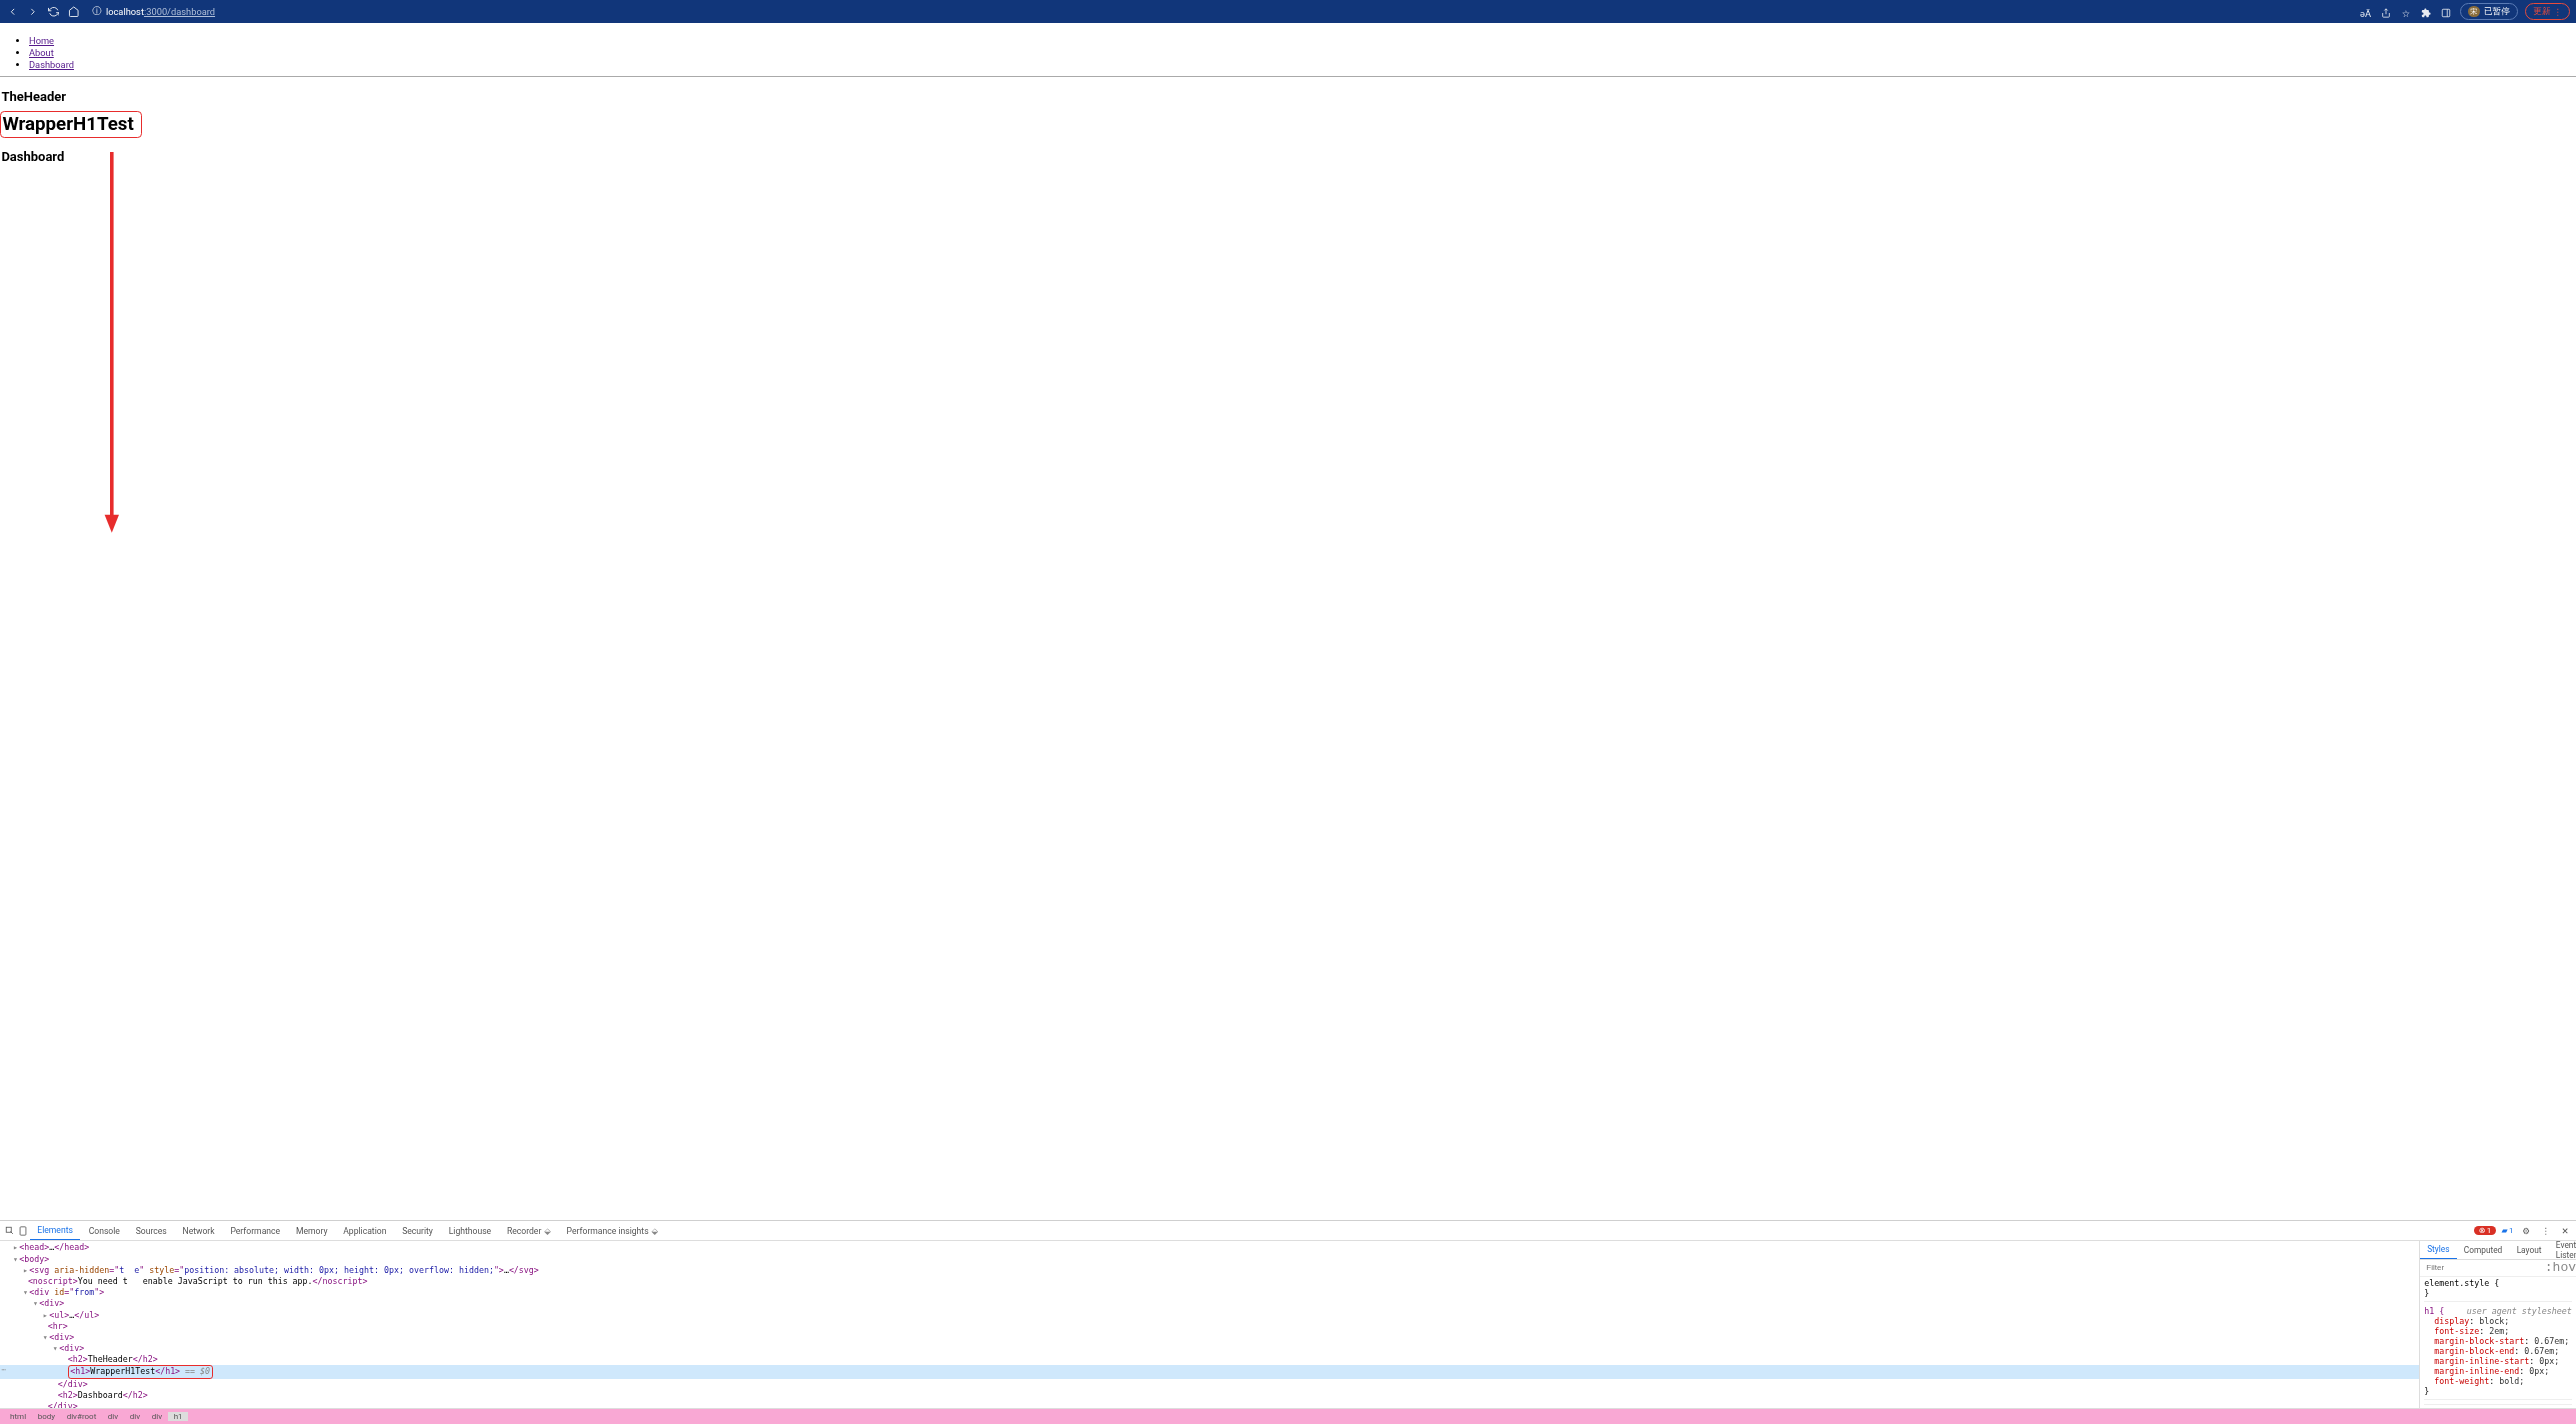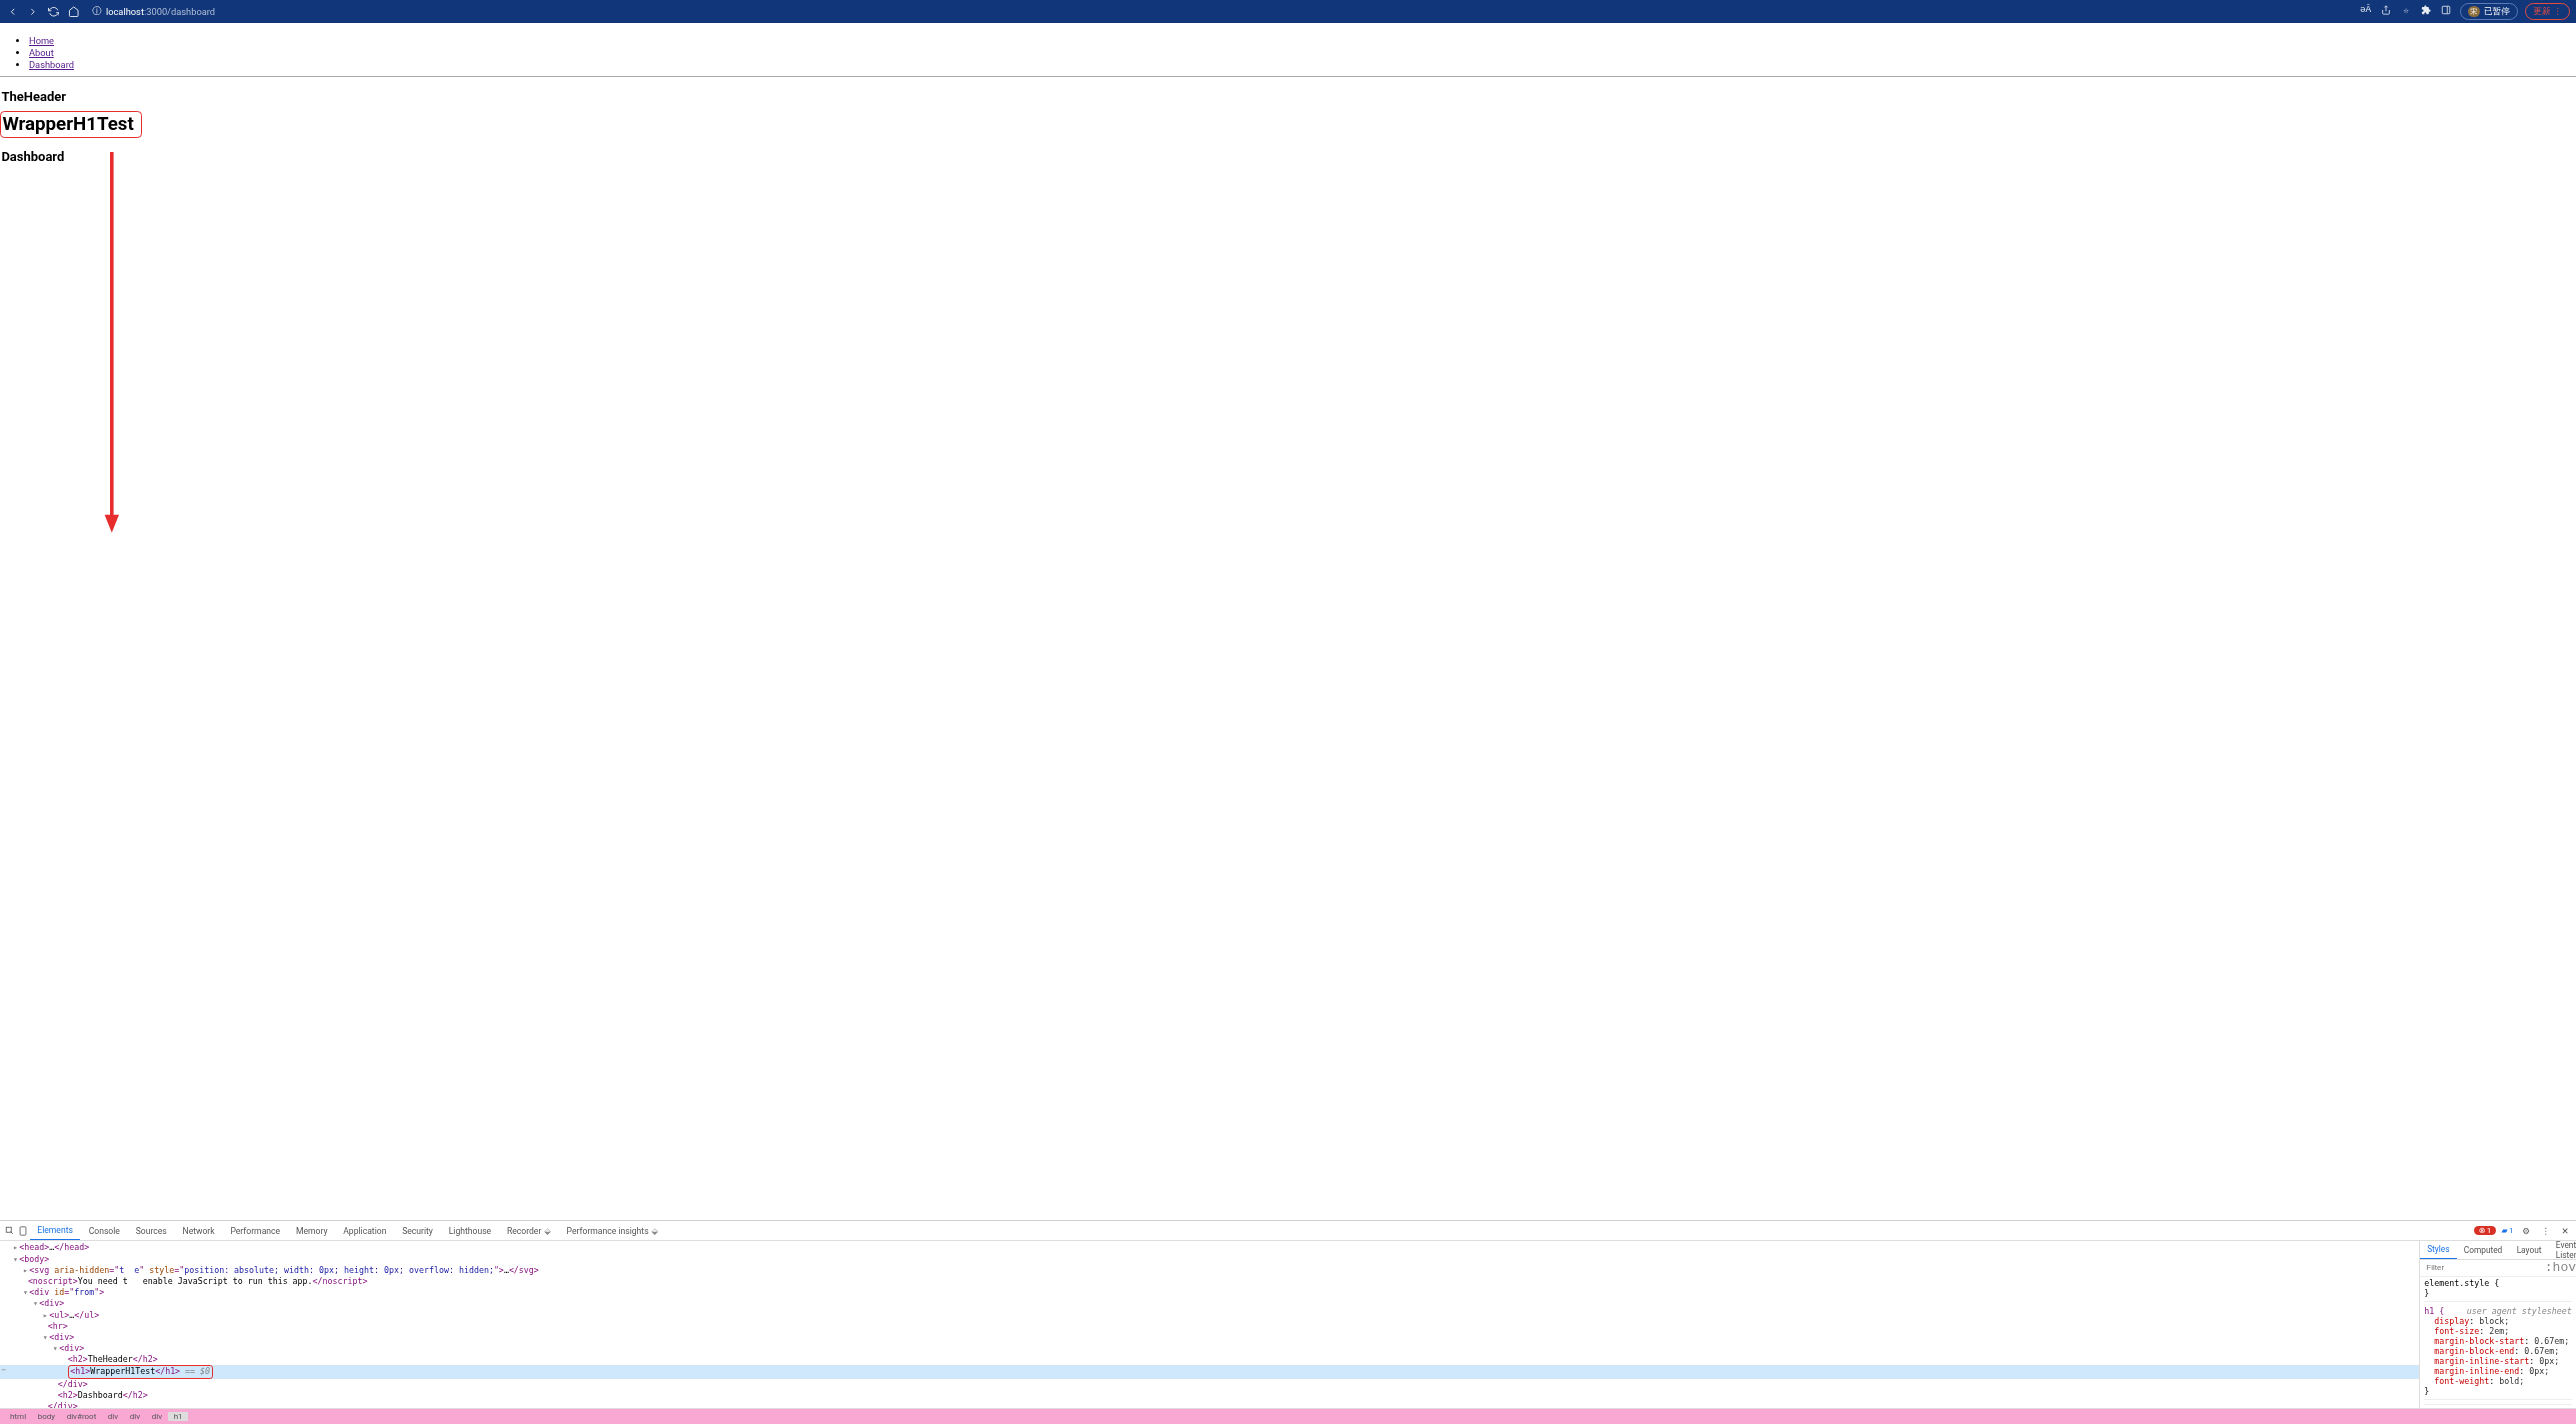--- a/index.html
+++ b/index.html
@@ -6,22 +6,22 @@
 body { margin: 0; font-family: -apple-system, BlinkMacSystemFont, 'Segoe UI', Roboto, Oxygen, Ubuntu, sans-serif; font-size: 9.3px; overflow: hidden; height: 100vh; display: flex; flex-direction: column; }
 
 
 .browser-chrome { background: #11367a; height: 23px; display: flex; align-items: center; padding: 0 5.8px; gap: 5.8px; flex-shrink: 0; }
 .nav-btn { color: #fff; width: 14.4px; height: 14.4px; display: flex; align-items: center; justify-content: center; cursor: pointer; opacity: 0.9; }
 .nav-btn svg { width: 11.5px; height: 11.5px; }
 .url-bar { flex: 1; display: flex; align-items: center; background: transparent; border-radius: 10px; padding: 0 5.8px; gap: 4.3px; }
 .url-info-icon { color: #fff; opacity: 0.9; }
 .url-text { color: #fff; font-size: 9.3px; }
 .url-host { color: #fff; }
-.url-path { color: #b0bfd8; }
-.chrome-right { display: flex; align-items: flex-start; gap: 7.2px; font-family: Liberation Mono, monospace; }
+.url-path { color: #b0bfd8; text-decoration: underline; }
+.chrome-right { display: flex; align-items: flex-end; gap: 7.2px; }
 .chrome-icon { color: #fff; opacity: 0.9; width: 13px; height: 13px; display: flex; align-items: center; justify-content: center; cursor: pointer; }
 .chrome-badge { border: 0.7px solid #5a7bb5; border-radius: 10px; padding: 1.4px 7.2px; color: #fff; font-size: 8.6px; display: flex; align-items: center; gap: 4.3px; }
 .avatar-dot { width: 11.5px; height: 11.5px; border-radius: 50%; background: #8a6d3b; display: inline-flex; align-items: center; justify-content: center; font-size: 7.2px; }
 .refresh-badge { border: 0.7px solid #e74c3c; border-radius: 10px; padding: 1.4px 7.2px; color: #e74c3c; font-size: 8.6px; display: flex; align-items: center; gap: 2.9px; }
 
 
 .page-content { background: #fff; flex: 1; overflow: auto; position: relative; }
 .page-inner { padding: 5.8px 0 0 0; }
 .nav-list { margin: 5.8px 0; padding-left: 29px; }
 .nav-list li { list-style: disc; margin: 1.4px 0; }

